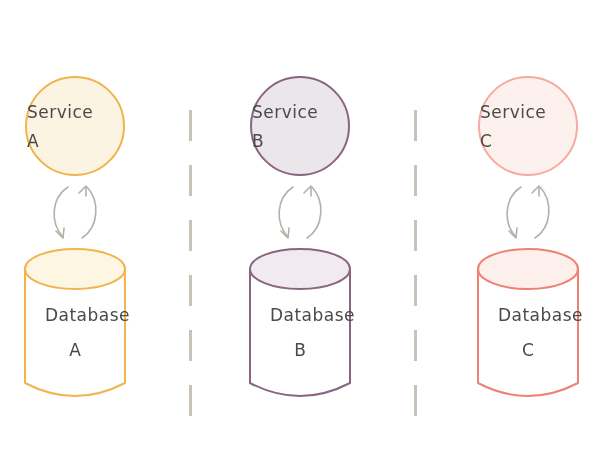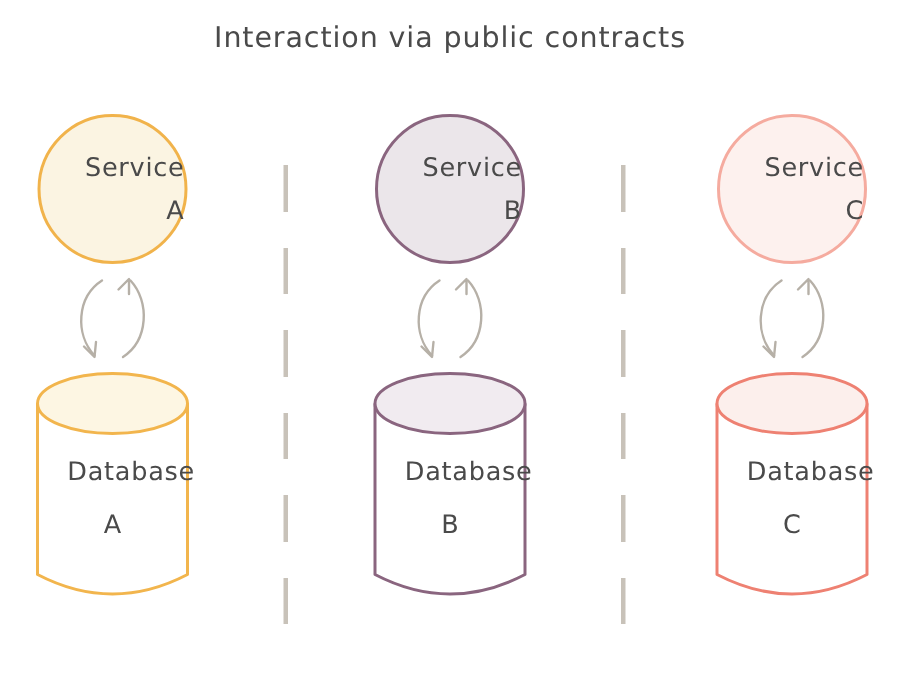--- a/index.html
+++ b/index.html
@@ -40,21 +40,21 @@
     position: absolute;
     top: 16px;
     left: 25px;
     width: 96px;
     height: 96px;
     border-radius: 50%;
     border: 2px solid var(--service-stroke, #ccc);
     background: var(--service-fill, #fff);
     display: flex;
     flex-direction: column;
-    align-items: flex-end;
+    align-items: flex-start;
     justify-content: center;
     gap: 9px;
     font-size: 17px;
     letter-spacing: 0.5px;
   }
   .cycle-arrows {
     position: absolute;
     top: 122px;
     left: 40px;
     width: 70px;
@@ -117,21 +117,20 @@
     );
   }
   .divider-0 { left: 189px; }
   .divider-1 { left: 414px; }
 </style>
 </head>
 <body>
 
 <div class="canvas">
 
-  <div class="title">Interaction via public contracts</div>
 
   <div class="column col-0" style="--service-stroke: #f1b34b; --service-fill: #fbf4e2; --db-stroke: #f2b54d; --db-top-fill: #fdf6e3; --db-body-fill: #ffffff;">
     <div class="service-circle">
       <span>Service</span>
       <span>A</span>
     </div>
     <svg class="cycle-arrows" viewBox="0 0 70 60">
       <path d="M28,5 C11,16 10,41 23,55"></path>
       <path d="M16,49 L23,56 L24,46"></path>
       <path d="M42,56 C59,45 60,19 47,5"></path>

